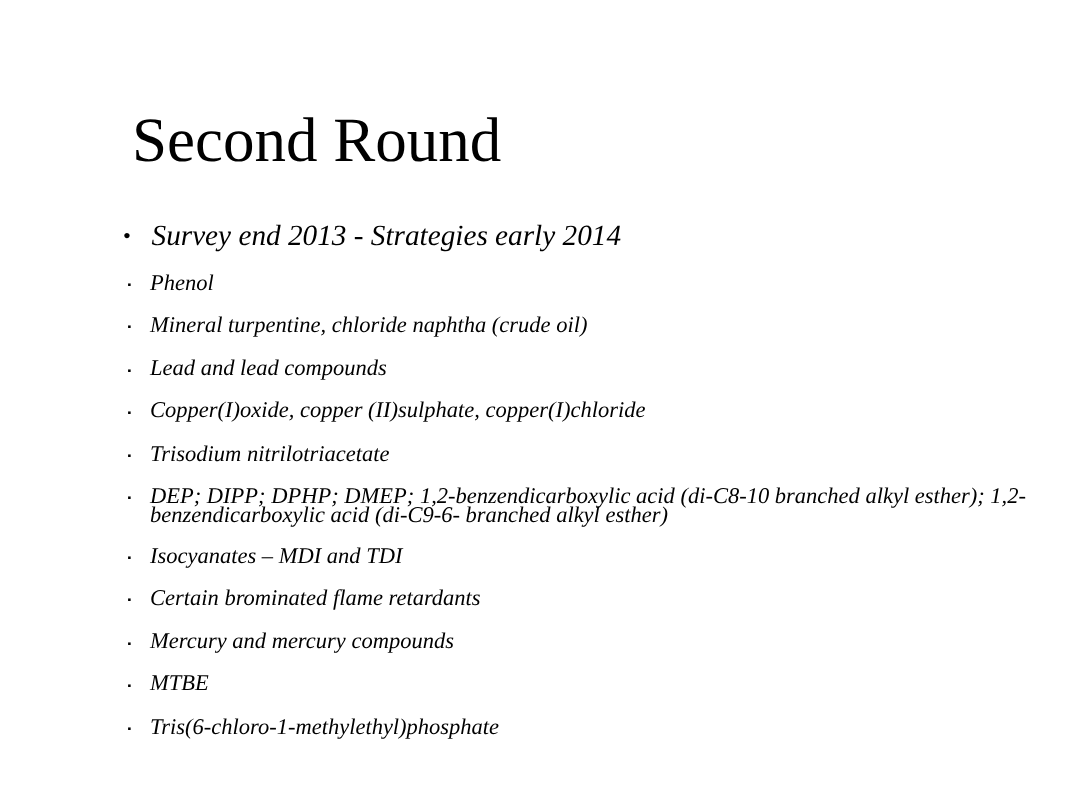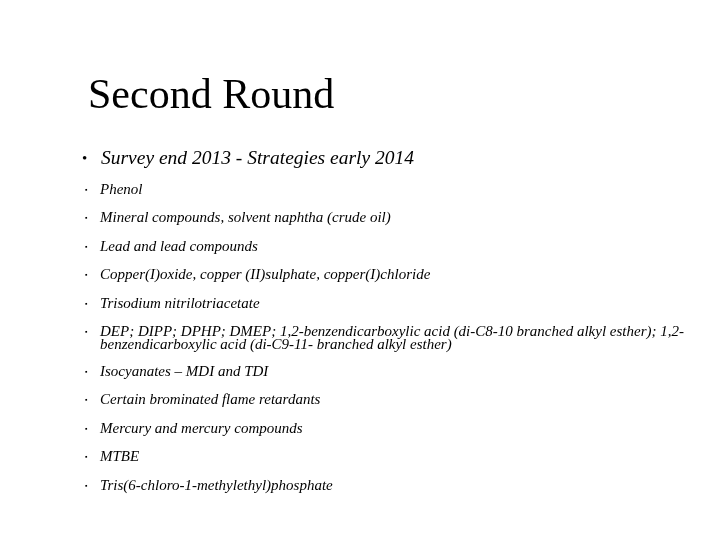--- a/index.html
+++ b/index.html
@@ -131,41 +131,41 @@
       <span class="txt">Survey end 2013 - Strategies early 2014</span>
     </div>
 
     <div class="li lvl2">
       <span class="marker">▪</span>
       <span class="txt">Phenol</span>
     </div>
 
     <div class="li lvl2">
       <span class="marker">▪</span>
-      <span class="txt">Mineral compounds, solvent naphtha (crude oil)</span>
+      <span class="txt">Mineral turpentine, chloride naphtha (crude oil)</span>
     </div>
 
     <div class="li lvl2">
       <span class="marker">▪</span>
       <span class="txt">Lead and lead compounds</span>
     </div>
 
     <div class="li lvl2">
       <span class="marker">▪</span>
       <span class="txt">Copper(I)oxide, copper (II)sulphate, copper(I)chloride</span>
     </div>
 
     <div class="li lvl2">
       <span class="marker">▪</span>
       <span class="txt">Trisodium nitrilotriacetate</span>
     </div>
 
     <div class="li lvl2 wrap">
       <span class="marker">▪</span>
-      <span class="txt">DEP; DIPP; DPHP; DMEP; 1,2-benzendicarboxylic acid (di-C8-10 branched alkyl esther); 1,2-benzendicarboxylic acid (di-C9-11- branched alkyl esther)</span>
+      <span class="txt">DEP; DIPP; DPHP; DMEP; 1,2-benzendicarboxylic acid (di-C8-10 branched alkyl esther); 1,2-benzendicarboxylic acid (di-C9-6- branched alkyl esther)</span>
     </div>
 
     <div class="li lvl2">
       <span class="marker">▪</span>
       <span class="txt">Isocyanates – MDI and TDI</span>
     </div>
 
     <div class="li lvl2">
       <span class="marker">▪</span>
       <span class="txt">Certain brominated flame retardants</span>

